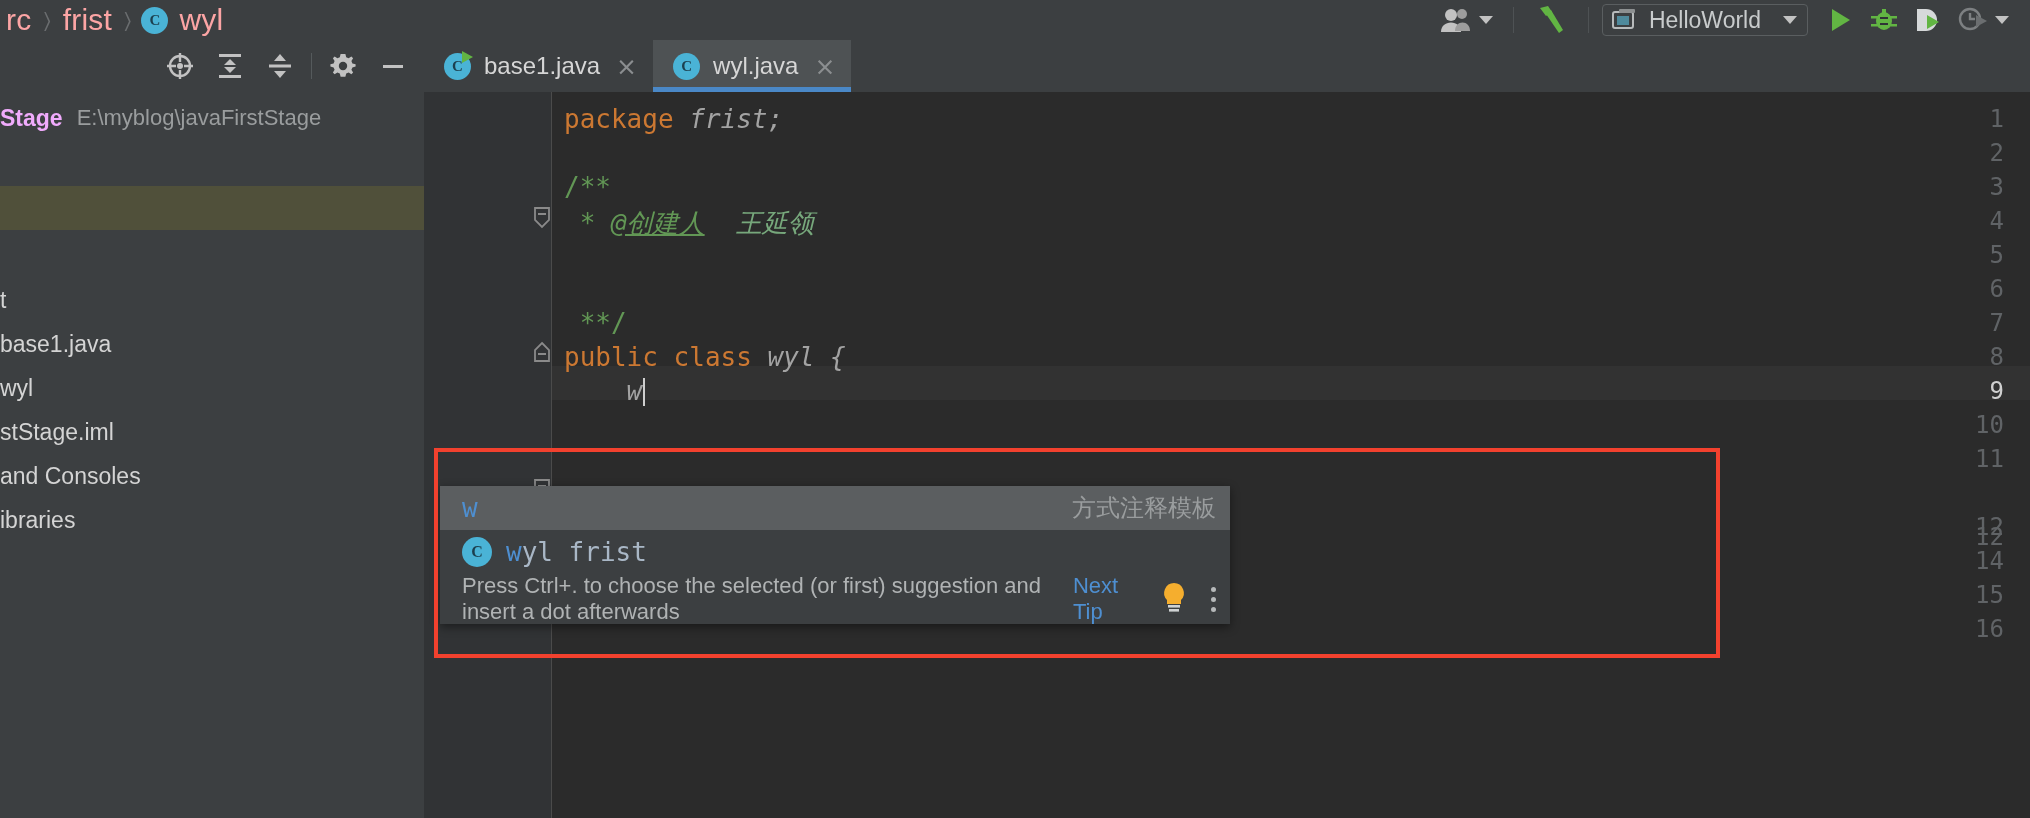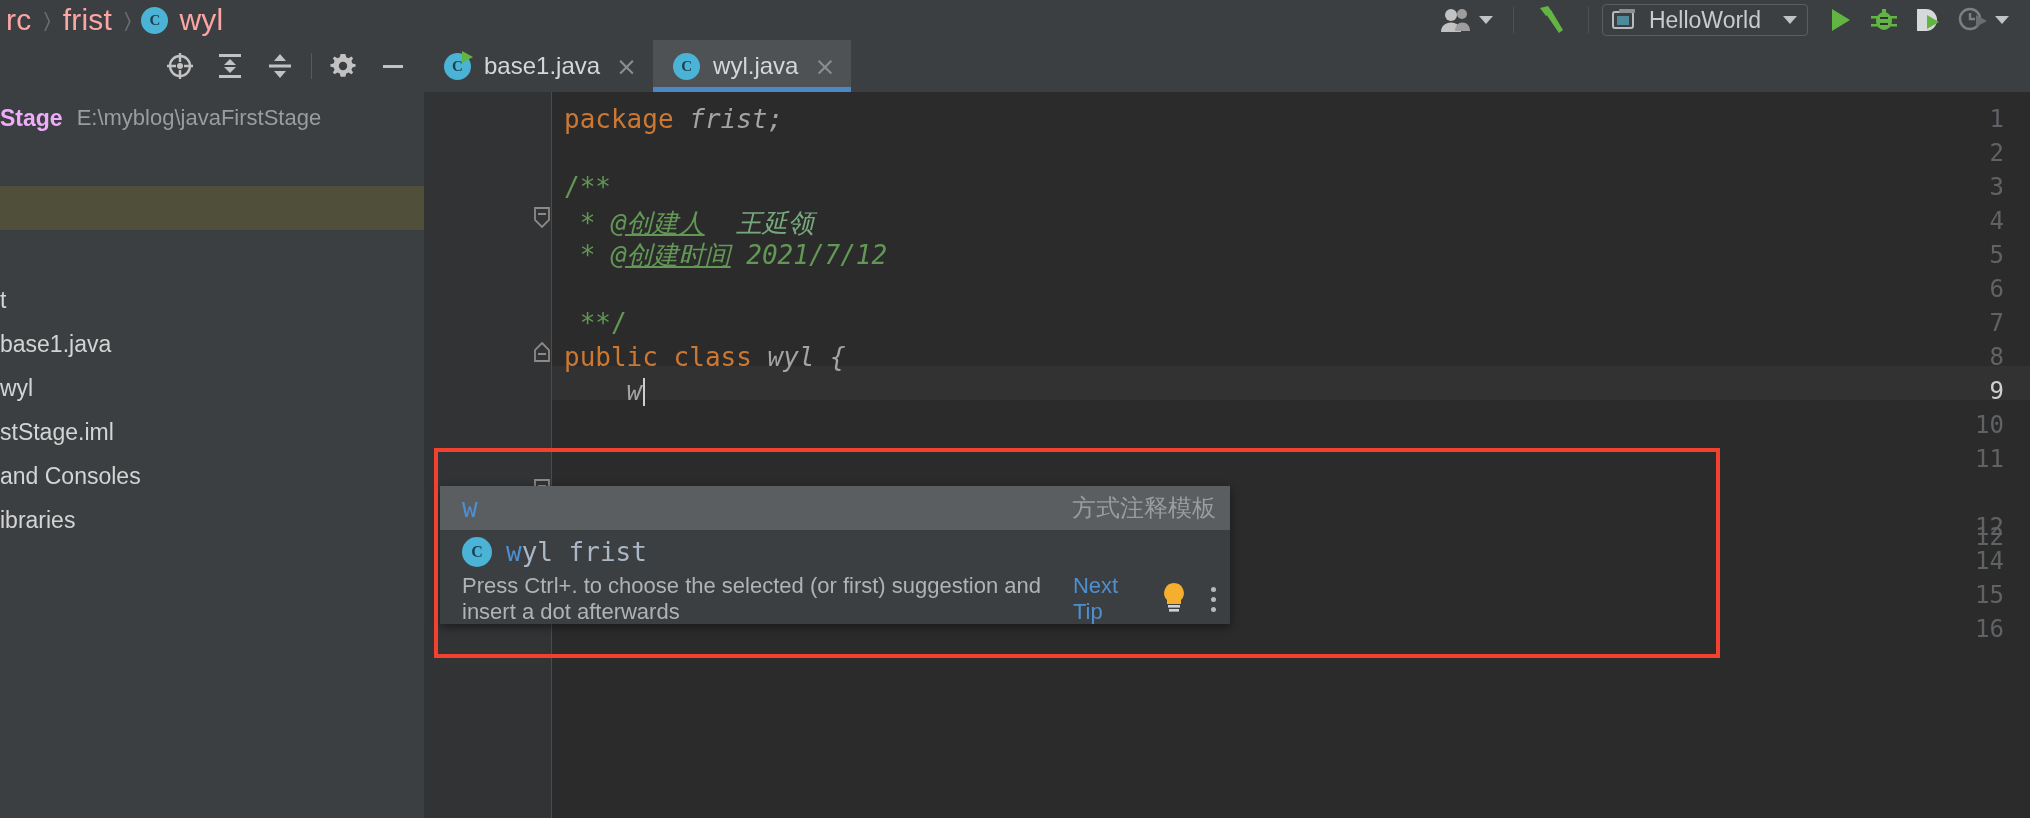--- a/index.html
+++ b/index.html
@@ -463,21 +463,20 @@
           <path d="M11 3 l7 7 v11 h-14 v-11 z" fill="none" stroke="#8a8a8a" stroke-width="1.8"></path>
           <rect x="7" y="13" width="8" height="2" fill="#8a8a8a"></rect>
         </svg>
       </div>
 
       <div class="code-body" id="code-body">
           <div class="cl" style="top: 10px;"><span class="pad"><span class="kw">package </span><span class="pl">frist;</span></span></div>
           <div class="cl" style="top: 44px;"><span class="pad"></span></div>
           <div class="cl" style="top: 78px;"><span class="pad"><span class="doc">/**</span></span></div>
           <div class="cl" style="top: 94px; margin-top: 20px;"><span class="pad"><span class="doc"> * </span><span class="doc-tag">@创建人</span><span class="doc">  </span><span class="doc-val">王延领</span></span></div>
-          <div class="cl" style="top: 146px;"><span class="pad"><span class="doc"> * </span><span class="doc-tag">@创建时间</span><span class="doc-it"> 2021/7/12</span></span></div>
           <div class="cl" style="top: 214px;"><span class="pad"><span class="doc"> **/</span></span></div>
           <div class="cl" style="top: 248px;"><span class="pad"><span class="kw">public class </span><span class="pl">wyl {</span></span></div>
           <div class="cl" style="top: 282px;"><span class="pad"><span class="pl">    w</span><span class="caret-bar"></span></span></div>
           <div class="cl" style="top: 316px;"><span class="pad"></span></div>
           <div class="cl" style="top: 350px;"><span class="pad"></span></div>
           <div class="cl" style="top: 384px;"><span class="pad"></span></div>
           <div class="cl" style="top: 418px;"><span class="pad"></span></div>
           <div class="cl" style="top: 452px;"><span class="pad"><span class="pl">    }</span></span></div>
           <div class="cl" style="top: 486px;"><span class="pad"><span class="pl">}</span></span></div>
           <div class="cl" style="top: 520px;"><span class="pad"></span></div>

